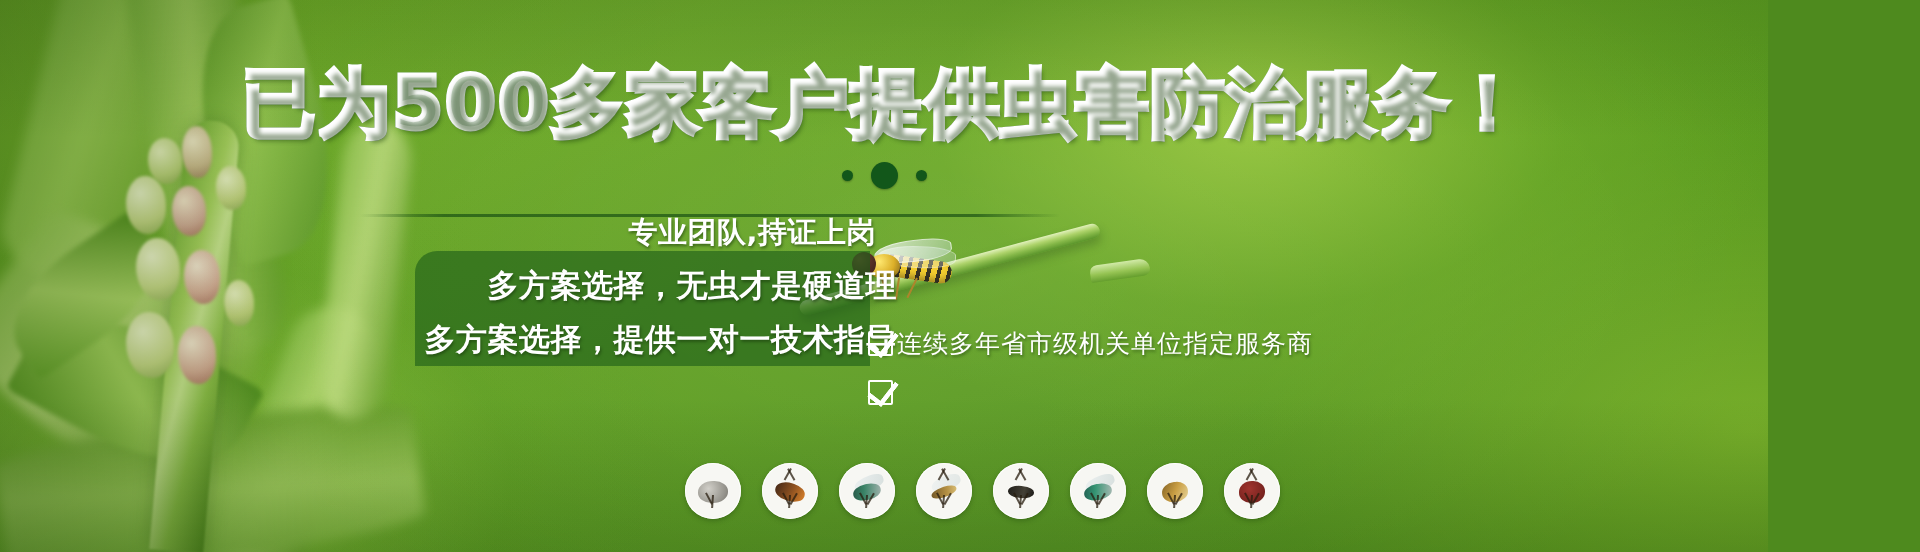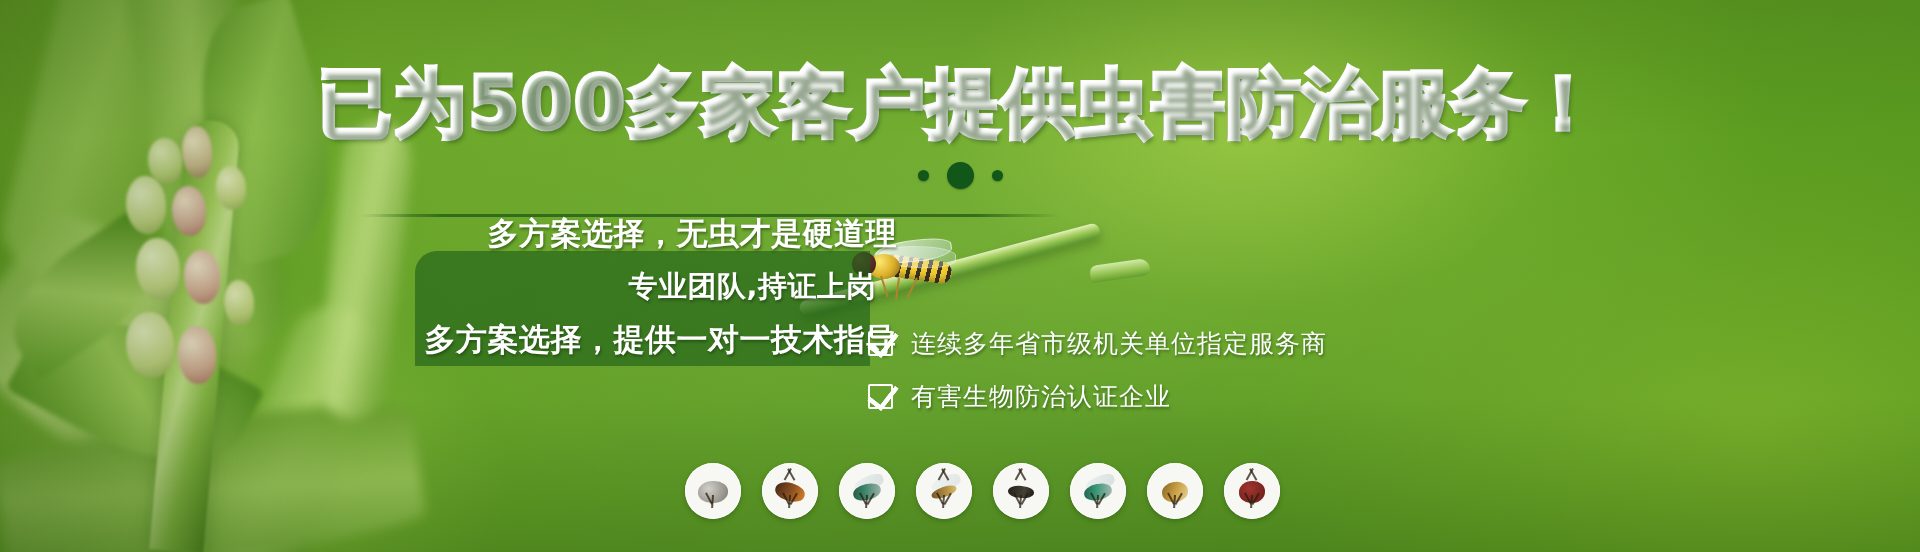--- a/index.html
+++ b/index.html
@@ -4,21 +4,21 @@
 <style>
   * { box-sizing: border-box; margin: 0; padding: 0; }
   html, body { width: 1920px; height: 552px; overflow: hidden; }
   body {
     font-family: "Liberation Sans", "DejaVu Sans", sans-serif;
     background: #4e8a1e;
   }
 
   #banner {
     position: relative;
-    width: 1920px;
+    width: 1768px;
     height: 552px;
     overflow: hidden;
     background: #5d9b22;
   }
 
   
   .bg-base {
     position: absolute; inset: 0;
     background:
       radial-gradient(ellipse 700px 420px at 1250px 120px, rgba(150,198,60,0.95) 0%, rgba(110,172,38,0.55) 45%, rgba(90,155,30,0) 75%),
@@ -207,21 +207,21 @@
   .feature-line.f2 { font-size: 31px; padding-right: 1px; }
   .feature-line.f3 { font-size: 31px; padding-right: 1px; }
 
   
   .check-list {
     position: absolute;
     left: 868px; top: 327px;
     display: flex; flex-direction: column; gap: 20px;
   }
   .check-item {
-    display: flex; align-items: center; gap: 18px;
+    display: flex; align-items: center; gap: 4px;
     color: #ffffff;
   }
   .check-box-icon {
     position: relative;
     width: 25px; height: 25px;
     border: 2px solid #ffffff;
     border-radius: 2px;
     flex: 0 0 auto;
   }
   .check-box-icon::after {
@@ -349,33 +349,32 @@
   <div class="dots">
     <span class="dot small"></span>
     <span class="dot big"></span>
     <span class="dot small"></span>
   </div>
 
   <div class="hrule"></div>
 
   <div class="feature-box"></div>
   <div class="feature-lines">
+    <div class="feature-line f1">专业团队,持证上岗</div>
     <div class="feature-line f2">多方案选择，无虫才是硬道理</div>
-    <div class="feature-line f1">专业团队,持证上岗</div>
     <div class="feature-line f3">多方案选择，提供一对一技术指导</div>
   </div>
 
   <div class="check-list">
     <div class="check-item">
       <span class="check-box-icon"></span>
       <span class="check-text">连续多年省市级机关单位指定服务商</span>
     </div>
     <div class="check-item">
       <span class="check-box-icon"></span>
-      <span class="check-text">有害生物防治认证企业</span>
     </div>
   </div>
 
   <div class="pest-row">
     <span class="pest-icon p-rodent">
       <span class="body"></span>
       <span class="legs">
           <i></i>
           <i></i>
         </span>

